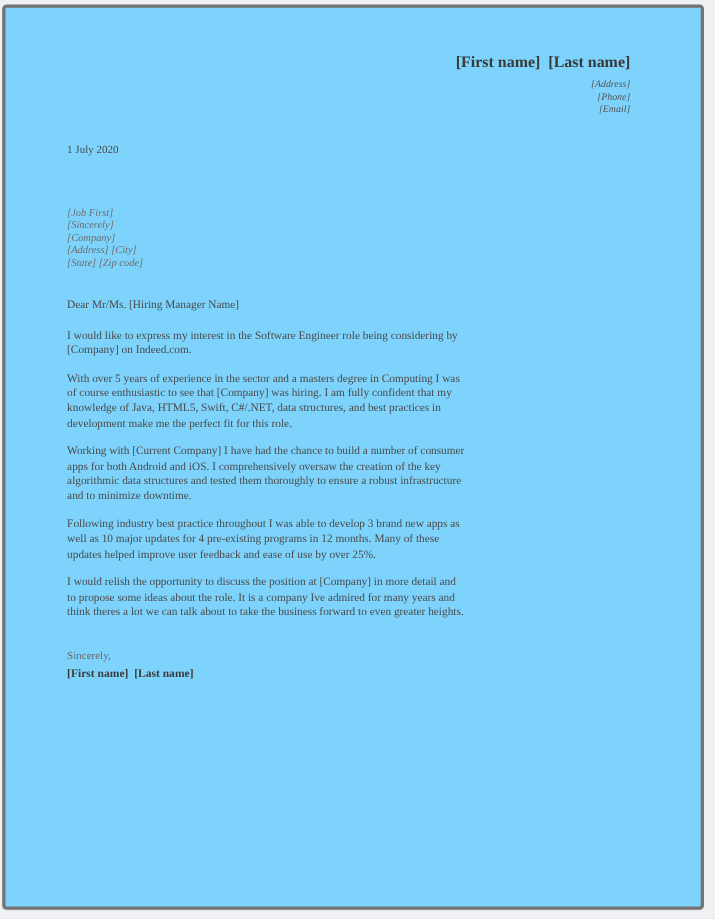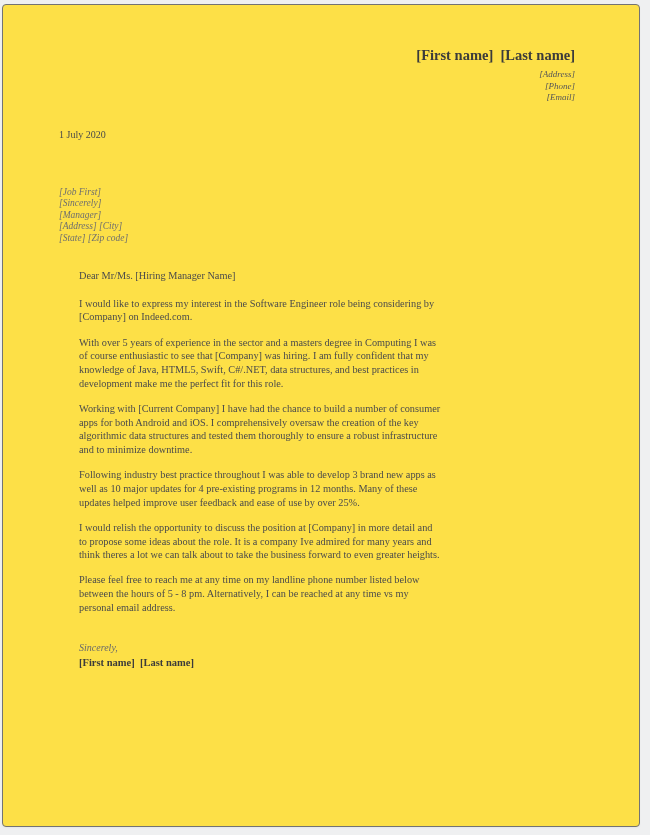--- a/index.html
+++ b/index.html
@@ -16,22 +16,22 @@
     width: 650px;
     height: 835px;
     background: #eff0f1;
   }
   .page {
     position: absolute;
     left: 2px;
     top: 4px;
     width: 638px;
     height: 823px;
-    background: #fde047;
-    border: 1px solid #737373;
+    background: #7dd3fc;
+    border: 3px solid #737373;
     border-radius: 4px;
     box-sizing: border-box;
     box-shadow: 0 1px 2px rgba(0,0,0,0.04);
   }
   .sender {
     position: absolute;
     top: 42px;
     right: 64px;
     text-align: right;
   }
@@ -74,35 +74,33 @@
     font-style: italic;
     font-size: 9.5px;
     line-height: 11.4px;
     color: #6e6e6e;
   }
   .body-block {
     position: absolute;
     left: 56px;
     top: 264px;
     width: 364px;
-    margin-left: 20px;
   }
   .body-block p {
     margin: 0 0 11.5px 0;
     font-size: 10.3px;
     line-height: 13.7px;
     color: #4b4b4b;
   }
   .salutation {
     margin-bottom: 14px !important;
   }
   .closing {
     margin-top: 26px !important;
     margin-bottom: 2px !important;
-    font-style: italic;
     color: #6a6a6a !important;
     font-size: 10px !important;
   }
   .signature {
     font-size: 10.5px;
     font-weight: bold;
     color: #3b3b3b;
     line-height: 13px;
     white-space: pre-wrap;
   }
@@ -119,31 +117,30 @@
       <div class="sender-line">[Phone]</div>
       <div class="sender-line">[Email]</div>
     </div>
 
     <div class="date">1 July 2020</div>
 
 
     <div class="recipient-details">
       <div class="recipient-line">[Job First]</div>
       <div class="recipient-line">[Sincerely]</div>
-      <div class="recipient-line">[Manager]</div>
+      <div class="recipient-line">[Company]</div>
       <div class="recipient-line">[Address] [City]</div>
       <div class="recipient-line">[State] [Zip code]</div>
     </div>
 
     <div class="body-block">
       <p class="salutation">Dear Mr/Ms. [Hiring Manager Name]</p>
       <p>I would like to express my interest in the Software Engineer role being considering by [Company] on Indeed.com.</p>
       <p>With over 5 years of experience in the sector and a masters degree in Computing I was of course enthusiastic to see that [Company] was hiring. I am fully confident that my knowledge of Java, HTML5, Swift, C#/.NET, data structures, and best practices in development make me the perfect fit for this role.</p>
       <p>Working with [Current Company] I have had the chance to build a number of consumer apps for both Android and iOS. I comprehensively oversaw the creation of the key algorithmic data structures and tested them thoroughly to ensure a robust infrastructure and to minimize downtime.</p>
       <p>Following industry best practice throughout I was able to develop 3 brand new apps as well as 10 major updates for 4 pre-existing programs in 12 months. Many of these updates helped improve user feedback and ease of use by over 25%.</p>
       <p>I would relish the opportunity to discuss the position at [Company] in more detail and to propose some ideas about the role. It is a company Ive admired for many years and think theres a lot we can talk about to take the business forward to even greater heights.</p>
-      <p>Please feel free to reach me at any time on my landline phone number listed below between the hours of 5 - 8 pm. Alternatively, I can be reached at any time vs my personal email address.</p>
       <p class="closing">Sincerely,</p>
       <div class="signature">[First name]  [Last name]</div>
     </div>
 
   </div>
 </div>
 
 </body></html>

